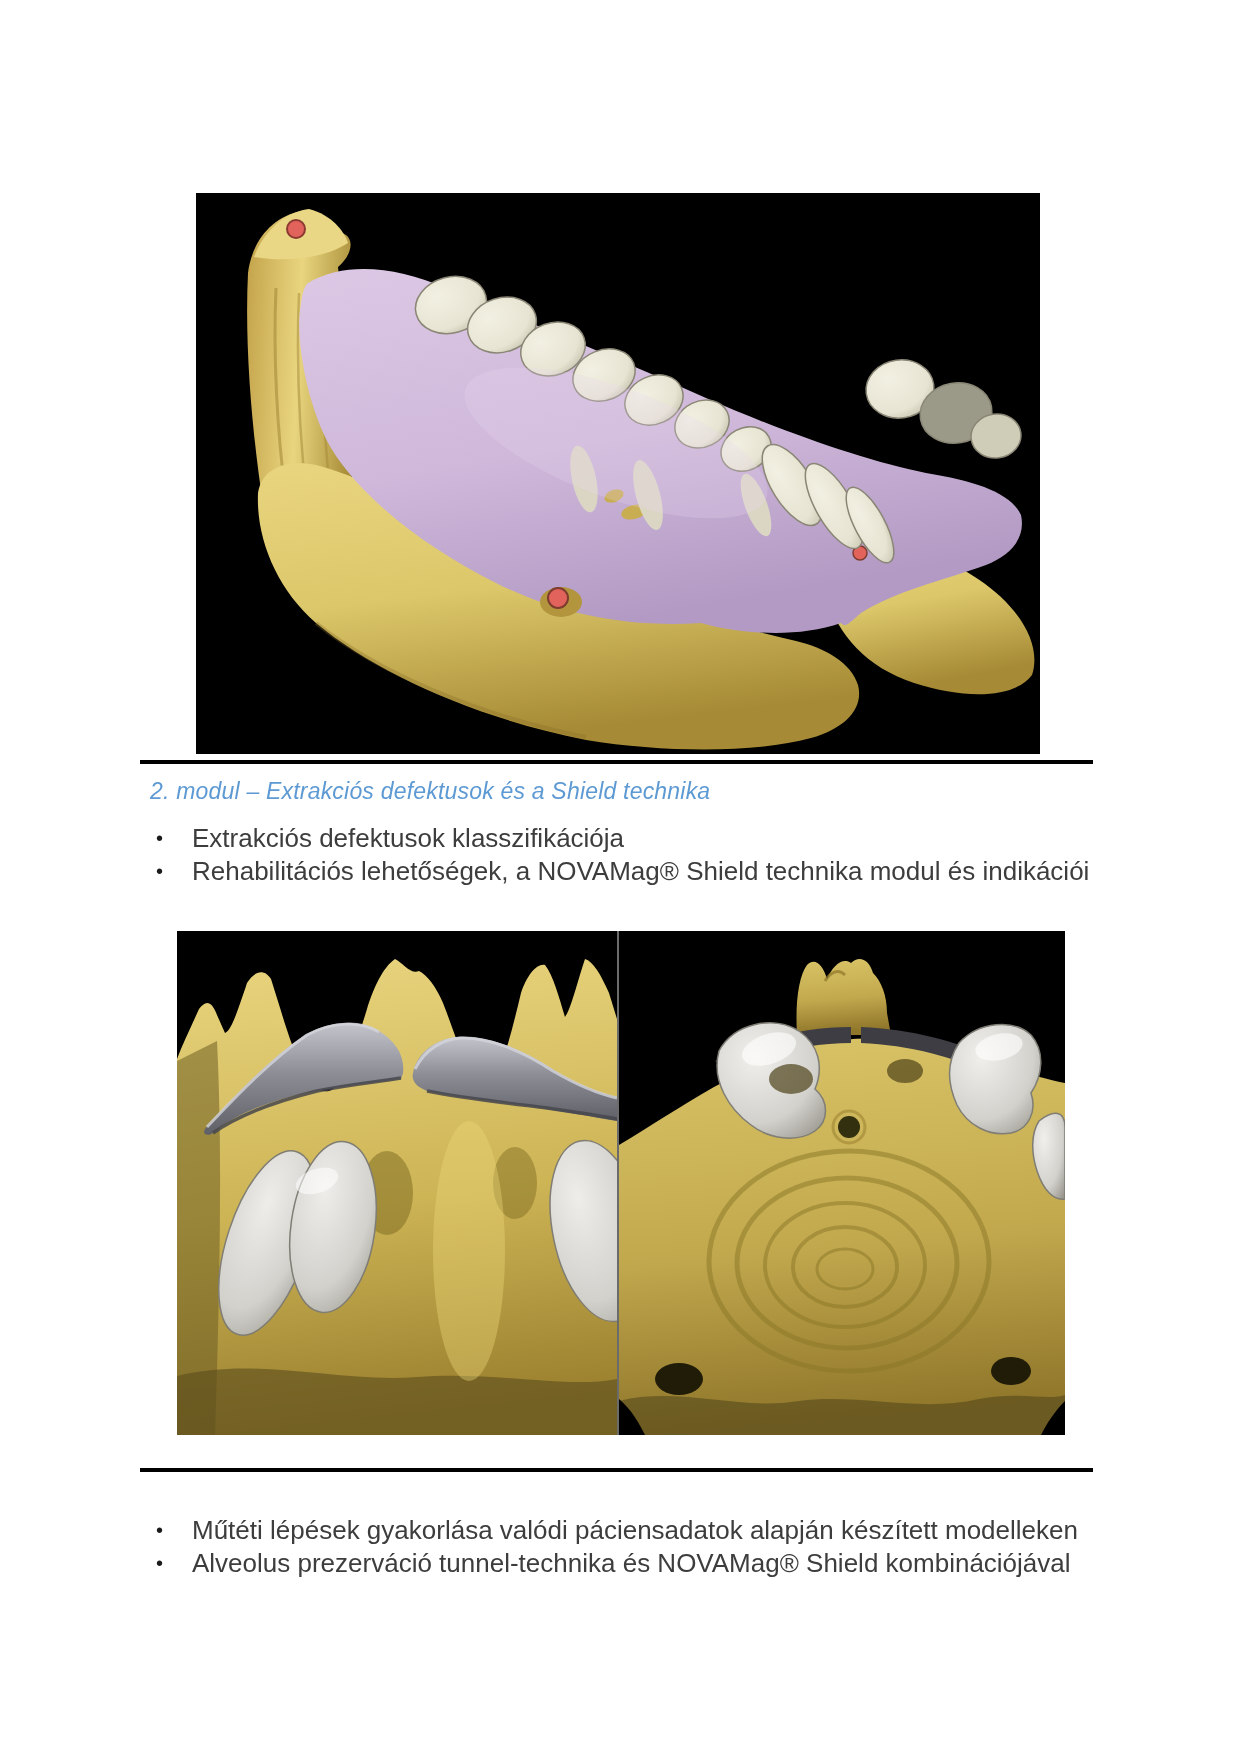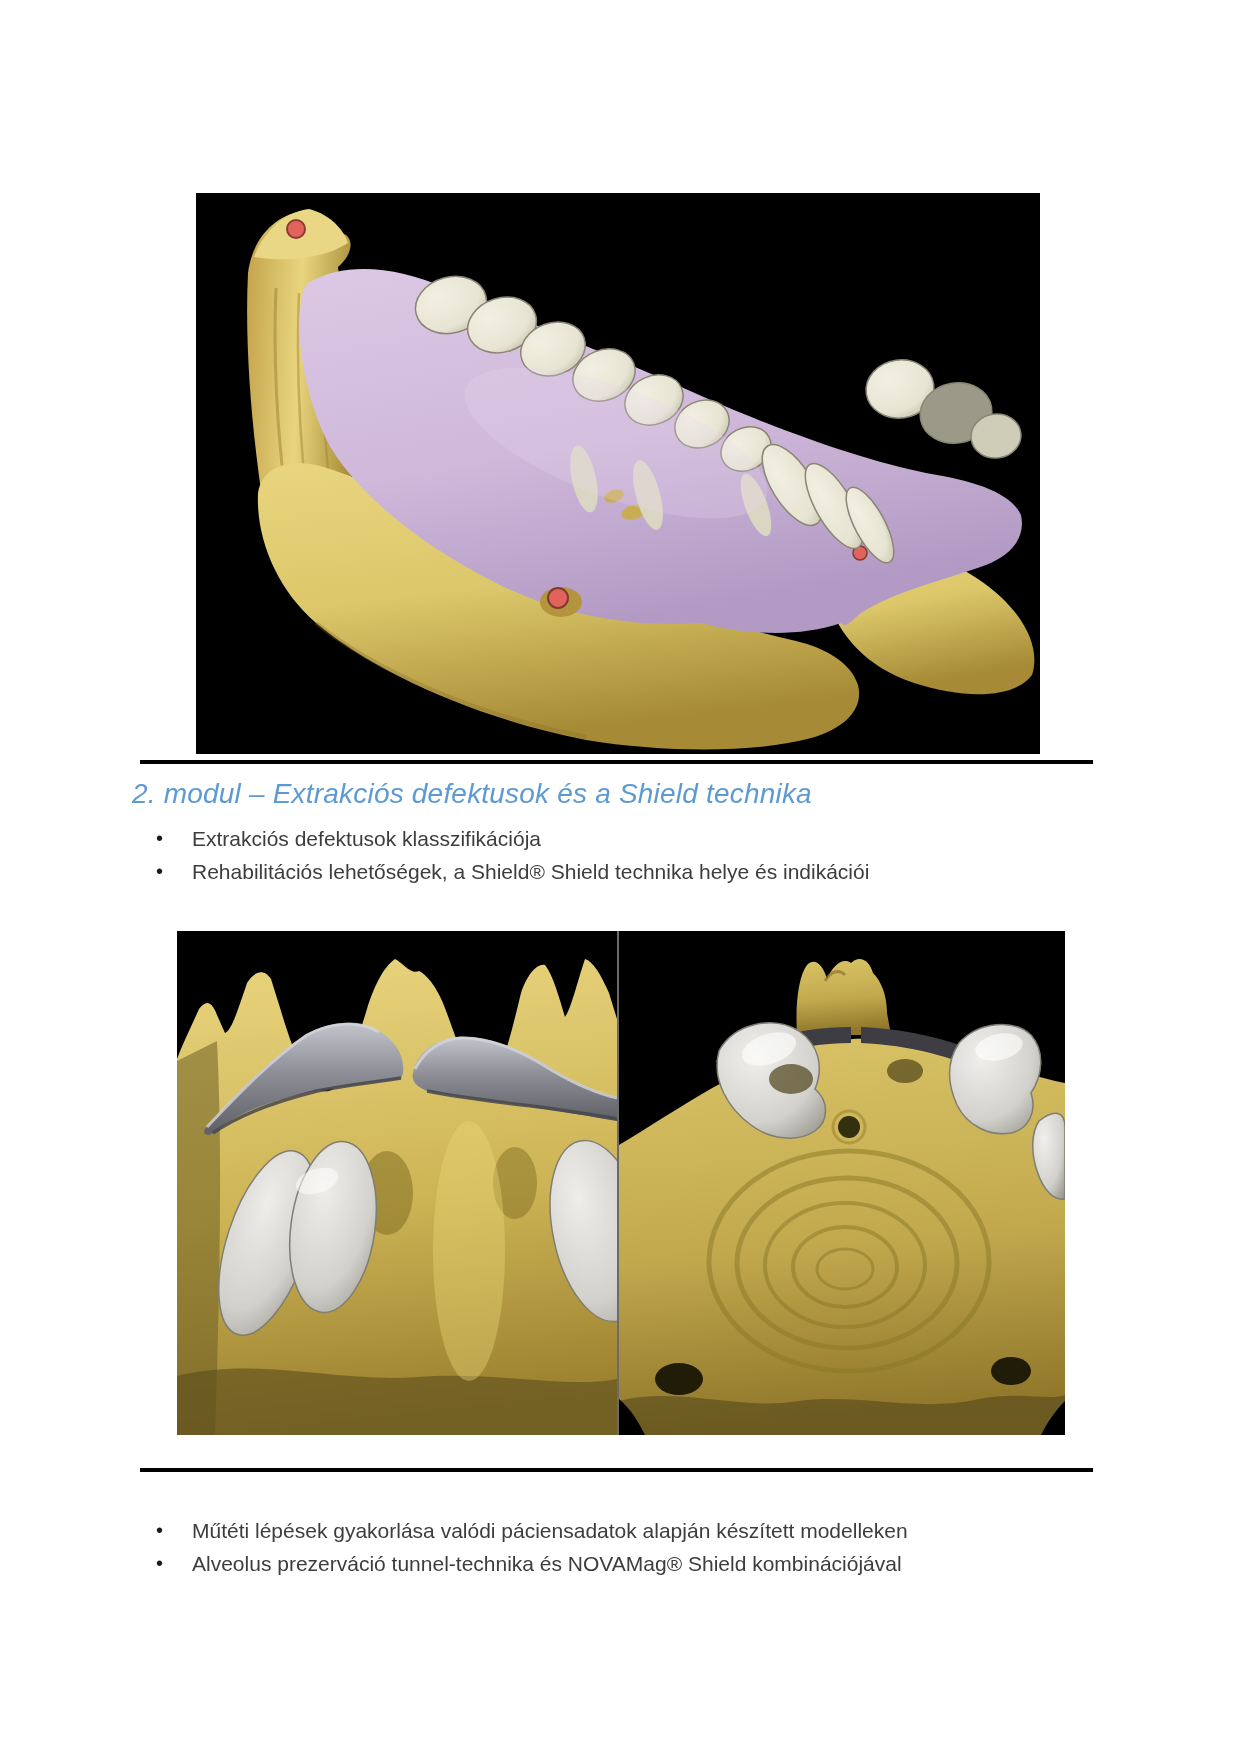--- a/index.html
+++ b/index.html
@@ -17,38 +17,38 @@
   .top-render{left:196px;top:193px;width:844px;height:561px;}
   .two-panel{left:177px;top:931px;width:888px;height:504px;display:flex;}
   .panel-seam{width:2px;height:504px;background:#6b6b6b;}
   .divider{
     position:absolute;left:140px;width:953px;height:4px;
     background:var(--divider-black,#000);
   }
   .divider-1{top:760px;}
   .divider-2{top:1468px;}
   h2.module-heading{
-    position:absolute;left:132px;margin:0;
-    font-size:28px;font-weight:400;font-style:italic;
+    position:absolute;left:150px;margin:0;
+    font-size:23px;font-weight:400;font-style:italic;
     letter-spacing:0.2px;
     color:var(--heading-blue,#5d9ad3);
     text-align:center;
   }
   .heading-2{top:778px;}
   .heading-3{top:1488px;}
   ul.bullets{
     position:absolute;left:150px;margin:0;padding:0;
     list-style:none;width:940px;
   }
   .bullets-2{top:822px;}
   .bullets-3{top:1514px;}
   ul.bullets li{
     position:relative;
     padding-left:42px;
-    font-size:21px;line-height:33px;
+    font-size:26px;line-height:33px;
     color:var(--body-text,#3d3d3d);
   }
   ul.bullets li::before{
     content:"\2022";
     position:absolute;left:6px;top:0;
     font-size:20px;line-height:33px;
     color:#1a1a1a;
   }
 </style>
 </head>
@@ -138,21 +138,21 @@
       <ellipse cx="420" cy="250" rx="160" ry="55" transform="rotate(20 420 250)" fill="#e6d7ee" opacity="0.25"></ellipse>
     </svg>
   </figure>
 
   <div class="divider divider-1"></div>
 
   <h2 class="module-heading heading-2">2. modul – Extrakciós defektusok és a Shield technika</h2>
 
   <ul class="bullets bullets-2">
     <li>Extrakciós defektusok klasszifikációja</li>
-    <li>Rehabilitációs lehetőségek, a Shield® Shield technika helye és indikációi</li>
+    <li>Rehabilitációs lehetőségek, a NOVAMag® Shield technika modul és indikációi</li>
   </ul>
 
   <figure class="render two-panel">
 
     <svg viewBox="0 0 440 504" width="440" height="504">
       <defs>
         <linearGradient id="gBone2" x1="0" y1="0" x2="0.1" y2="1">
           <stop offset="0" style="stop-color:var(--bone-yellow-light,#e9d57f)"></stop>
           <stop offset="0.55" style="stop-color:#cdb455"></stop>
           <stop offset="1" style="stop-color:#9a7f2e"></stop>

